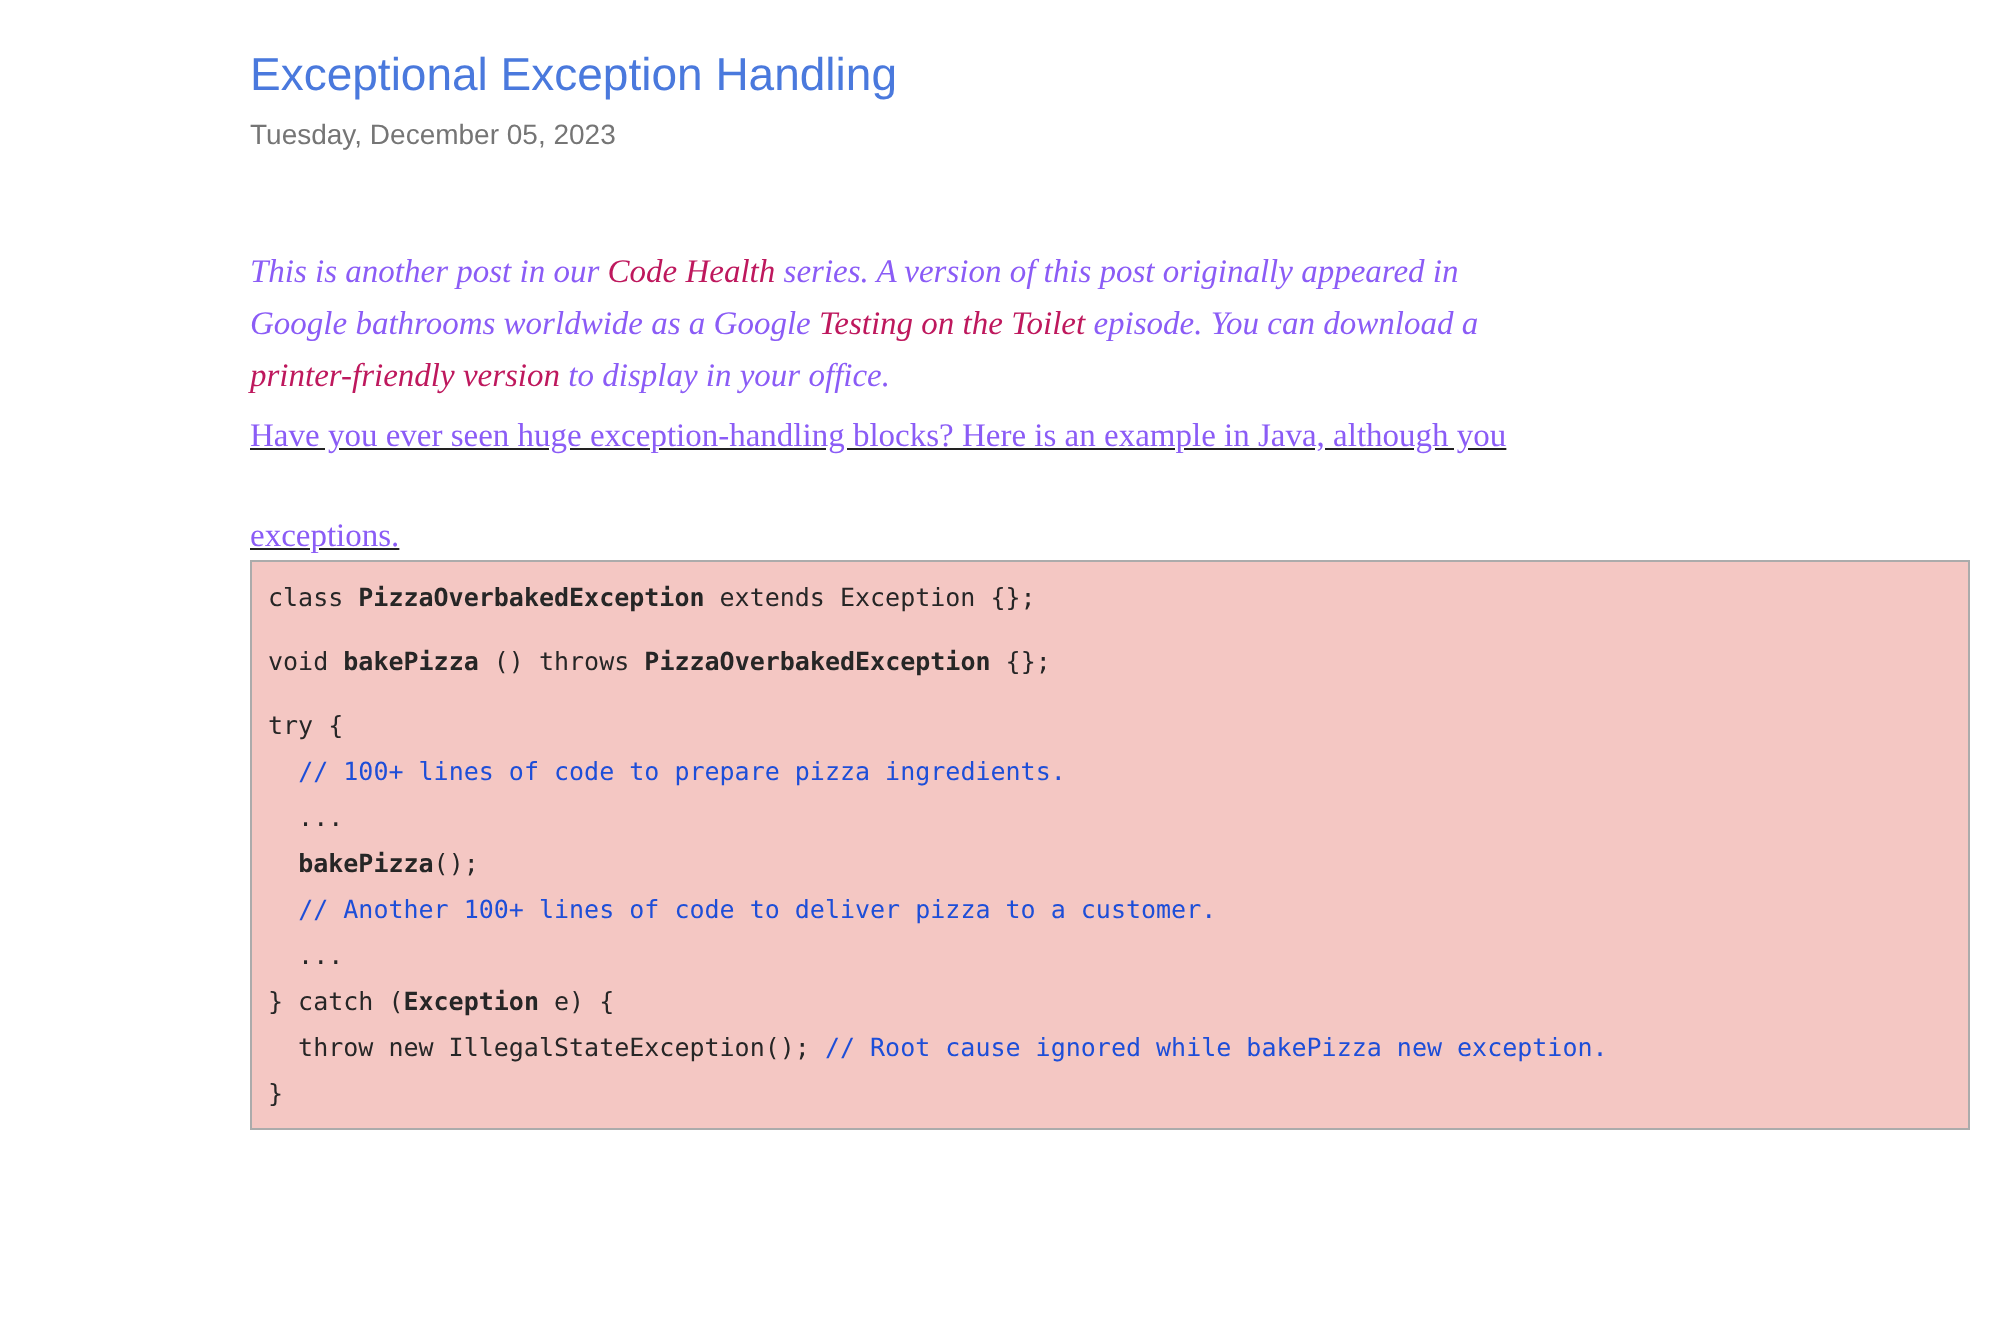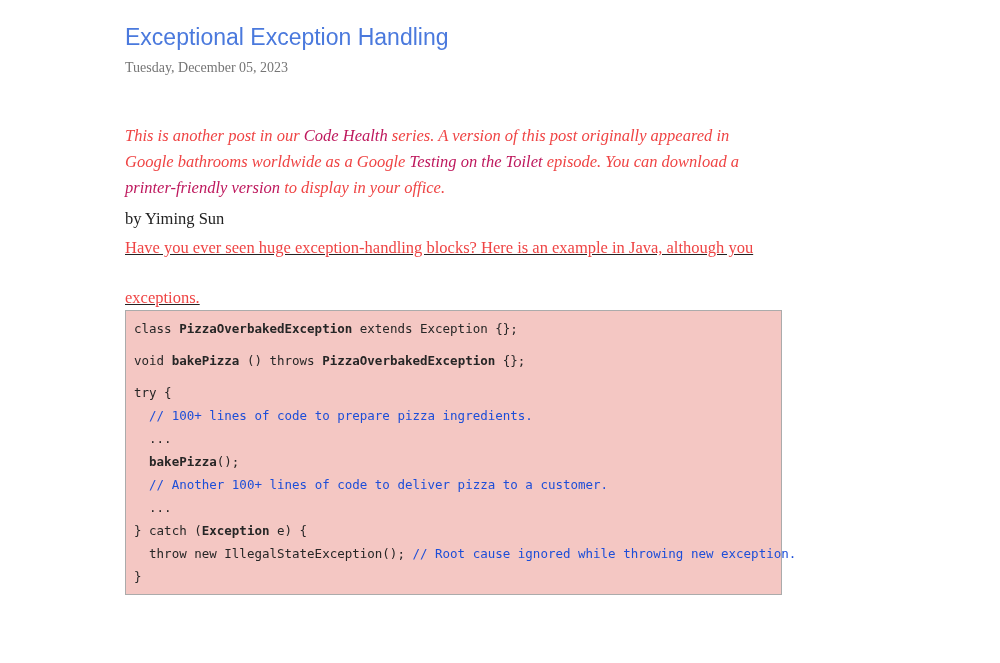--- a/index.html
+++ b/index.html
@@ -22,21 +22,21 @@
     margin-top: 24px;
     font-family: "Liberation Sans", sans-serif;
     font-weight: 400;
     font-size: 23px;
     line-height: 26px;
     color: #4a79dd;
     cursor: pointer;
   }
   .post-date {
     margin-top: 9px;
-    font-family: Liberation Serif, serif;
+    font-family: Liberation Sans, sans-serif;
     font-size: 14px;
     line-height: 17px;
     color: #757575;
   }
   .intro {
     margin-top: 47px;
     font-style: italic;
     font-size: 16.5px;
     line-height: 26px;
   }
@@ -44,31 +44,31 @@
     margin-top: 5px;
     font-size: 16.5px;
     line-height: 25px;
   }
   .para {
     font-size: 16.5px;
     line-height: 25px;
   }
   .para-1 { margin-top: 4px; text-decoration: underline; }
   .para-2 { margin-top: 8px; }
-  .seg-plain { color: #ef4444; }
+  .seg-plain { color: #8b5cf6; }
   .seg-link { color: #be185d; cursor: pointer; }
   .seg-code {
     font-family: "DejaVu Sans Mono", "Liberation Mono", monospace;
     font-size: 13px;
     font-style: normal;
   }
   .codeblock {
     margin-top: 0px;
     box-sizing: border-box;
-    width: 657px;
+    width: 860px;
     background: #f4c7c3;
     border: 1px solid #ababab;
     padding: 6px 8px;
     font-family: "DejaVu Sans Mono", "Liberation Mono", monospace;
     font-size: 12.5px;
     color: #262626;
   }
   .code-line {
     height: 23px;
     line-height: 23px;
@@ -81,33 +81,32 @@
 </style>
 </head>
 <body>
 
 <div class="content">
   <div class="post-title">Exceptional Exception Handling</div>
   <div class="post-date">Tuesday, December 05, 2023</div>
 
   <div class="intro"><span class="seg-plain">This is another post in our </span><span class="seg-link">Code Health</span><span class="seg-plain"> series. A version of this post originally appeared in</span><br><span class="seg-plain">Google bathrooms worldwide as a Google </span><span class="seg-link">Testing on the Toilet</span><span class="seg-plain"> episode. You can download a</span><br><span class="seg-link">printer-friendly version</span><span class="seg-plain"> to display in your office.</span></div>
 
-  <div class="byline">by Yiming Sun</div>
 
   <div class="para para-1"><span class="seg-plain">Have you ever seen huge exception-handling blocks? Here is an example in Java, although you</span><br><br><span class="seg-plain">exceptions.</span></div>
 
 
   <div class="codeblock">
       <div class="code-line"><span class="tok-p">class </span><span class="tok-b">PizzaOverbakedException</span><span class="tok-p"> extends Exception {};</span></div>
       <div class="code-line blank"></div>
       <div class="code-line"><span class="tok-p">void </span><span class="tok-b">bakePizza</span><span class="tok-p"> () throws </span><span class="tok-b">PizzaOverbakedException</span><span class="tok-p"> {};</span></div>
       <div class="code-line blank"></div>
       <div class="code-line"><span class="tok-p">try {</span></div>
       <div class="code-line"><span class="tok-p">  </span><span class="tok-c">// 100+ lines of code to prepare pizza ingredients.</span></div>
       <div class="code-line"><span class="tok-p">  ...</span></div>
       <div class="code-line"><span class="tok-p">  </span><span class="tok-b">bakePizza</span><span class="tok-p">();</span></div>
       <div class="code-line"><span class="tok-p">  </span><span class="tok-c">// Another 100+ lines of code to deliver pizza to a customer.</span></div>
       <div class="code-line"><span class="tok-p">  ...</span></div>
       <div class="code-line"><span class="tok-p">} catch (</span><span class="tok-b">Exception</span><span class="tok-p"> e) {</span></div>
-      <div class="code-line"><span class="tok-p">  throw new IllegalStateException(); </span><span class="tok-c">// Root cause ignored while throwing new exception.</span></div>
+      <div class="code-line"><span class="tok-p">  throw new IllegalStateException(); </span><span class="tok-c">// Root cause ignored while bakePizza new exception.</span></div>
       <div class="code-line"><span class="tok-p">}</span></div>
     </div>
 </div>
 
 </body></html>

